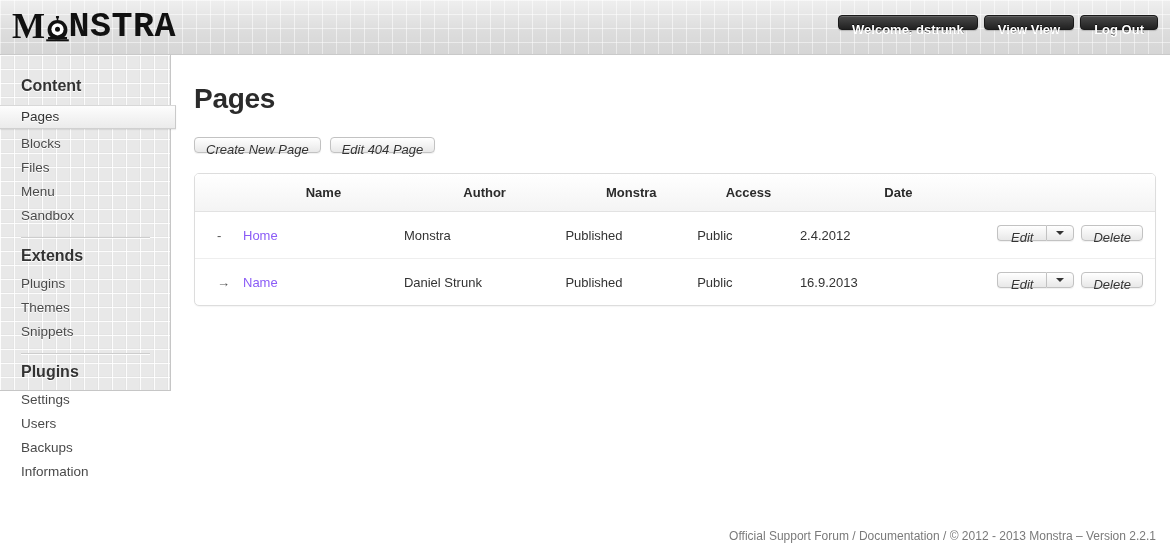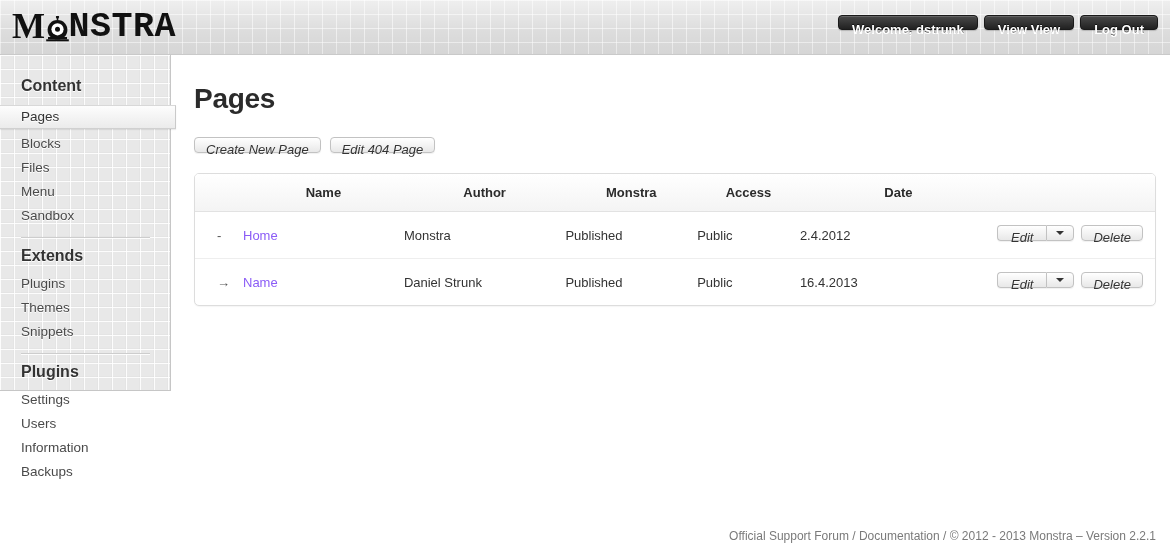--- a/index.html
+++ b/index.html
@@ -335,22 +335,22 @@
     <a class="side-item">Snippets</a>
   </div>
 
   <div class="side-sep"></div>
 
   <div class="side-group">
     <div class="side-title">Plugins</div>
     <div style="height:8px"></div>
     <a class="side-item">Settings</a>
     <a class="side-item">Users</a>
+    <a class="side-item">Backups</a>
     <a class="side-item">Information</a>
-    <a class="side-item">Backups</a>
   </div>
 
 </div>
 
 <div id="main">
 
   <h1 id="page-title">Pages</h1>
 
   <div id="toolbar">
     <span class="btn">Create New Page</span>
@@ -392,21 +392,21 @@
           </td>
         </tr>
 
         <tr>
           <td class="col-name tree-indent">
             <span class="tree-prefix">→</span><a class="page-link">Name</a>
           </td>
           <td class="col-author">Daniel Strunk</td>
           <td class="col-status">Published</td>
           <td class="col-access">Public</td>
-          <td class="col-date">16.4.2013</td>
+          <td class="col-date">16.9.2013</td>
           <td class="col-act">
             <span class="act-group">
               <span class="split">
                 <span class="btn btn-left">Edit</span>
                 <span class="btn btn-caret">
                     <i class="caret"></i>
                   </span>
               </span>
               <span class="btn">Delete</span>
             </span>

